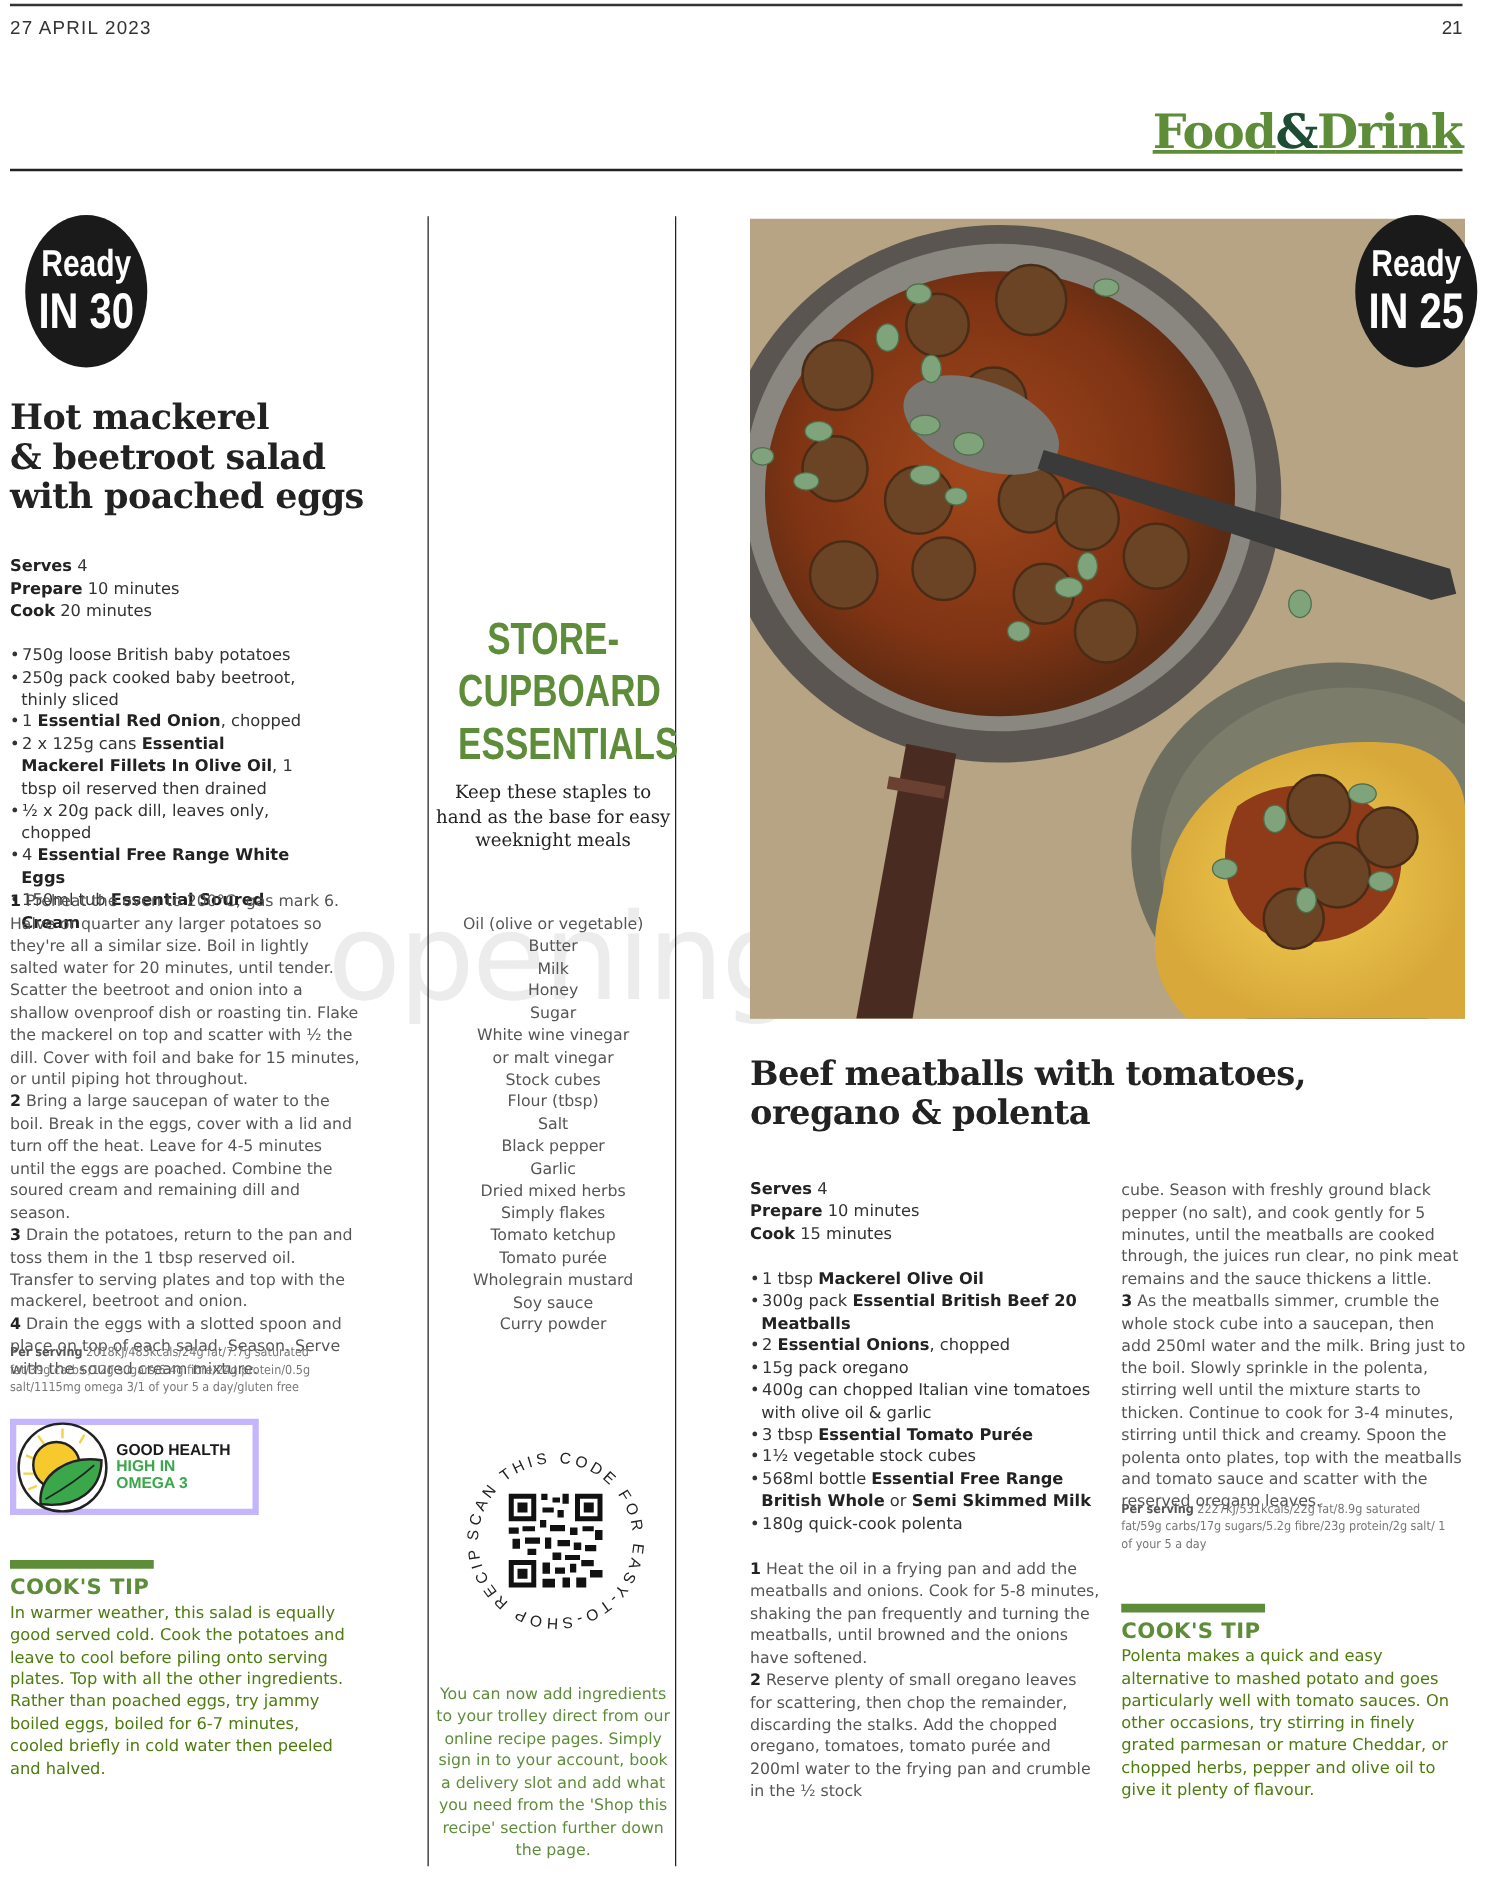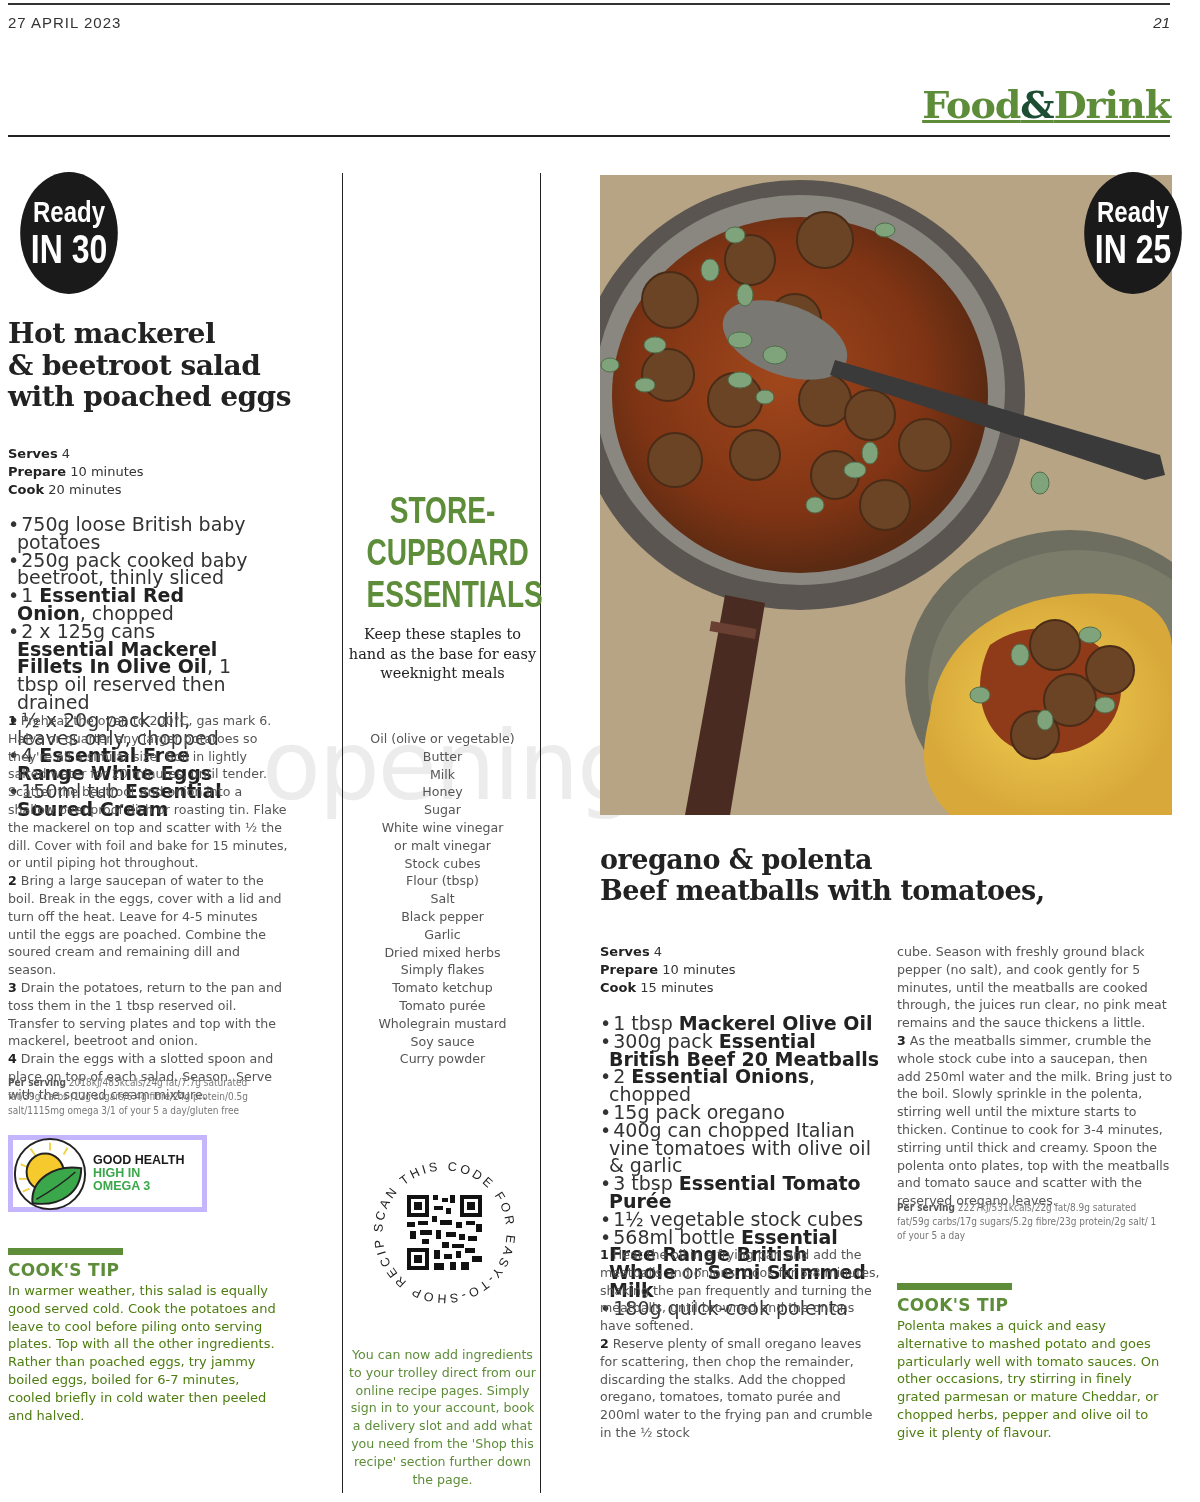--- a/index.html
+++ b/index.html
@@ -2,36 +2,36 @@
 <html><head>
 <meta charset="utf-8">
 <style>
   * { box-sizing: border-box; margin: 0; padding: 0; }
   html, body { width: 1200px; height: 1502px; background: #ffffff; overflow: hidden; }
   body { position: relative; font-family: "DejaVu Sans", sans-serif; color: #222; }
 
   .rule-top { position: absolute; left: 8px; top: 3px; width: 1162px; height: 2px; background: #333; }
   .rule-mid { position: absolute; left: 8px; top: 135px; width: 1162px; height: 2px; background: #222; }
   .date { position: absolute; left: 8px; top: 14px; font-family: "Liberation Sans Narrow", "Liberation Sans", sans-serif; font-size: 15px; letter-spacing: 1px; color: #333; }
-  .pagenum { position: absolute; right: 30px; top: 14px; font-family: "Liberation Sans", sans-serif; font-size: 15px; color: #333; font-style: italic; }
+  .pagenum { position: absolute; right: 30px; top: 14px; font-family: "Liberation Sans", sans-serif; font-size: 15px; color: #333; }
   .section-title { position: absolute; right: 30px; top: 82px; font-family: "DejaVu Serif", serif; font-weight: bold; font-size: 38px; color: #5e8d3a; letter-spacing: -1px; text-decoration: underline; }
   .section-title .amp { color: #1d4d33; }
 
   .vline { position: absolute; width: 1px; background: #222; }
 
   .badge { position: absolute; width: 122px; height: 122px; border-radius: 50%; background: #1a1a1a; color: #fff; display: flex; flex-direction: column; align-items: center; justify-content: center; font-family: "Liberation Sans", sans-serif; font-weight: bold; transform: scaleX(0.8); line-height: 1; }
   .badge .l1 { font-size: 30px; }
   .badge .l2 { font-size: 40px; margin-top: 2px; }
 
   .recipe-title { position: absolute; font-family: "DejaVu Serif", serif; font-weight: bold; color: #222; line-height: 1.13; letter-spacing: -0.5px; }
 
   .meta { position: absolute; font-size: 13px; line-height: 18px; color: #333; }
   .meta b { color: #222; }
 
-  .ingredients { position: absolute; list-style: none; font-size: 19px; line-height: 17.8px; color: #333; }
+  .ingredients { position: absolute; list-style: none; font-size: 13px; line-height: 17.8px; color: #333; }
   .ingredients li { padding-left: 9px; text-indent: -9px; }
   .ingredients li::before { content: "•"; margin-right: 2px; }
   .ingredients b { color: #222; }
 
   .method { position: absolute; font-size: 12.6px; line-height: 17.8px; color: #555; }
   .method b { color: #222; }
   .method p { margin: 0; }
 
   .nutrition { position: absolute; font-family: "DejaVu Sans Condensed", "DejaVu Sans", sans-serif; font-size: 10px; line-height: 14px; color: #777; }
   .nutrition b { color: #555; }
@@ -299,22 +299,22 @@
       </g>
     </svg>
   </div>
 
   <div class="badge" style="left:1072px; top:172px;">
     <span class="l1">Ready</span>
     <span class="l2">IN 25</span>
   </div>
 
   <h1 class="recipe-title" style="left:600px; top:845px; font-size:27px;">
+    <div>Beef meatballs with tomatoes,</div>
     <div>oregano &amp; polenta</div>
-    <div>Beef meatballs with tomatoes,</div>
   </h1>
 
   <div class="meta" style="left:600px; top:943px;">
     <div><b>Serves</b> <span>4</span></div>
     <div><b>Prepare</b> <span>10 minutes</span></div>
     <div><b>Cook</b> <span>15 minutes</span></div>
   </div>
 
   <ul class="ingredients" style="left:600px; top:1015px; width:280px;">
     <li><span>1 tbsp </span><b>Mackerel Olive Oil</b></li>

